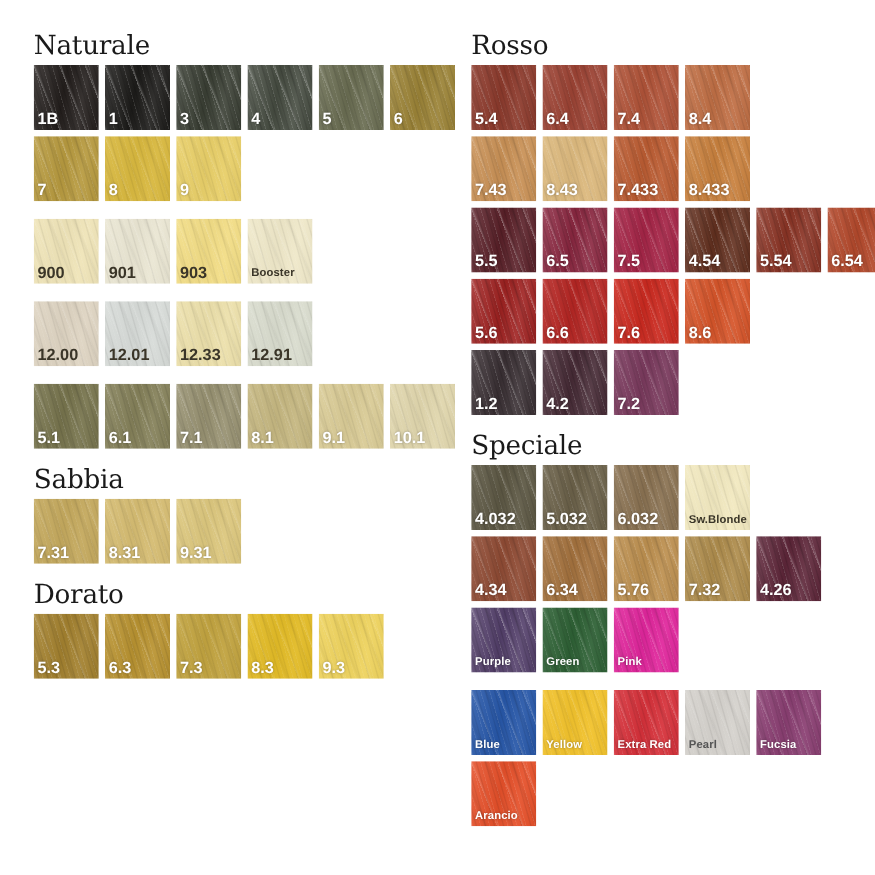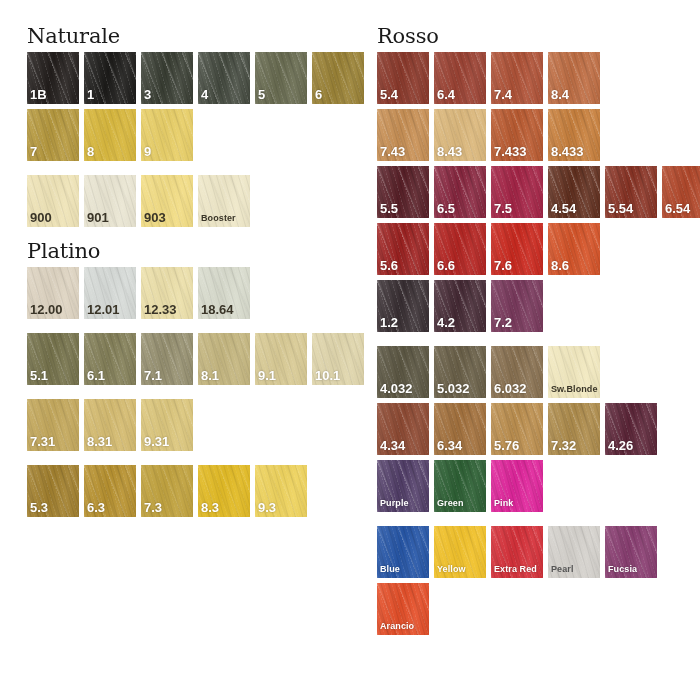--- a/index.html
+++ b/index.html
@@ -162,37 +162,36 @@
               <div class="label dark">903</div>
             </div>
             <div class="swatch">
               <div class="fiber" style="background: repeating-linear-gradient(74deg, rgba(255, 255, 255, 0.086) 0px, rgba(255, 255, 255, 0) 1px, rgba(255, 255, 255, 0) 3px, rgba(0, 0, 0, 0.067) 4px, rgba(255, 255, 255, 0) 5px, rgba(255, 255, 255, 0) 7px), repeating-linear-gradient(68deg, rgba(255, 255, 255, 0.137) 0px, rgba(255, 255, 255, 0) 2px, rgba(255, 255, 255, 0) 9px, rgba(0, 0, 0, 0.047) 11px, rgba(255, 255, 255, 0) 13px, rgba(255, 255, 255, 0) 19px), linear-gradient(100deg, rgba(255, 255, 255, 0.08) 0%, rgba(0, 0, 0, 0.027) 45%, rgba(255, 255, 255, 0.047) 72%, rgba(0, 0, 0, 0.035) 100%), linear-gradient(rgb(239, 232, 201), rgb(239, 232, 201));"></div>
               <div class="label small dark">Booster</div>
             </div>
           </div>
           <div class="sec-gap"></div>
         </div>
         <div class="section">
-          <div class="section-title">Platino</div>
           <div class="swatch-row">
             <div class="swatch">
               <div class="fiber" style="background: repeating-linear-gradient(74deg, rgba(255, 255, 255, 0.086) 0px, rgba(255, 255, 255, 0) 1px, rgba(255, 255, 255, 0) 3px, rgba(0, 0, 0, 0.067) 4px, rgba(255, 255, 255, 0) 5px, rgba(255, 255, 255, 0) 7px), repeating-linear-gradient(68deg, rgba(255, 255, 255, 0.137) 0px, rgba(255, 255, 255, 0) 2px, rgba(255, 255, 255, 0) 9px, rgba(0, 0, 0, 0.047) 11px, rgba(255, 255, 255, 0) 13px, rgba(255, 255, 255, 0) 19px), linear-gradient(100deg, rgba(255, 255, 255, 0.08) 0%, rgba(0, 0, 0, 0.027) 45%, rgba(255, 255, 255, 0.047) 72%, rgba(0, 0, 0, 0.035) 100%), linear-gradient(rgb(222, 212, 194), rgb(222, 212, 194));"></div>
               <div class="label dark">12.00</div>
             </div>
             <div class="swatch">
               <div class="fiber" style="background: repeating-linear-gradient(74deg, rgba(255, 255, 255, 0.086) 0px, rgba(255, 255, 255, 0) 1px, rgba(255, 255, 255, 0) 3px, rgba(0, 0, 0, 0.067) 4px, rgba(255, 255, 255, 0) 5px, rgba(255, 255, 255, 0) 7px), repeating-linear-gradient(68deg, rgba(255, 255, 255, 0.137) 0px, rgba(255, 255, 255, 0) 2px, rgba(255, 255, 255, 0) 9px, rgba(0, 0, 0, 0.047) 11px, rgba(255, 255, 255, 0) 13px, rgba(255, 255, 255, 0) 19px), linear-gradient(100deg, rgba(255, 255, 255, 0.08) 0%, rgba(0, 0, 0, 0.027) 45%, rgba(255, 255, 255, 0.047) 72%, rgba(0, 0, 0, 0.035) 100%), linear-gradient(rgb(215, 219, 216), rgb(215, 219, 216));"></div>
               <div class="label dark">12.01</div>
             </div>
             <div class="swatch">
               <div class="fiber" style="background: repeating-linear-gradient(74deg, rgba(255, 255, 255, 0.086) 0px, rgba(255, 255, 255, 0) 1px, rgba(255, 255, 255, 0) 3px, rgba(0, 0, 0, 0.067) 4px, rgba(255, 255, 255, 0) 5px, rgba(255, 255, 255, 0) 7px), repeating-linear-gradient(68deg, rgba(255, 255, 255, 0.137) 0px, rgba(255, 255, 255, 0) 2px, rgba(255, 255, 255, 0) 9px, rgba(0, 0, 0, 0.047) 11px, rgba(255, 255, 255, 0) 13px, rgba(255, 255, 255, 0) 19px), linear-gradient(100deg, rgba(255, 255, 255, 0.08) 0%, rgba(0, 0, 0, 0.027) 45%, rgba(255, 255, 255, 0.047) 72%, rgba(0, 0, 0, 0.035) 100%), linear-gradient(rgb(236, 224, 171), rgb(236, 224, 171));"></div>
               <div class="label dark">12.33</div>
             </div>
             <div class="swatch">
               <div class="fiber" style="background: repeating-linear-gradient(74deg, rgba(255, 255, 255, 0.086) 0px, rgba(255, 255, 255, 0) 1px, rgba(255, 255, 255, 0) 3px, rgba(0, 0, 0, 0.067) 4px, rgba(255, 255, 255, 0) 5px, rgba(255, 255, 255, 0) 7px), repeating-linear-gradient(68deg, rgba(255, 255, 255, 0.137) 0px, rgba(255, 255, 255, 0) 2px, rgba(255, 255, 255, 0) 9px, rgba(0, 0, 0, 0.047) 11px, rgba(255, 255, 255, 0) 13px, rgba(255, 255, 255, 0) 19px), linear-gradient(100deg, rgba(255, 255, 255, 0.08) 0%, rgba(0, 0, 0, 0.027) 45%, rgba(255, 255, 255, 0.047) 72%, rgba(0, 0, 0, 0.035) 100%), linear-gradient(rgb(217, 220, 206), rgb(217, 220, 206));"></div>
-              <div class="label dark">18.64</div>
+              <div class="label dark">12.91</div>
             </div>
           </div>
           <div class="sec-gap"></div>
         </div>
         <div class="section">
           <div class="swatch-row">
             <div class="swatch">
               <div class="fiber" style="background: repeating-linear-gradient(74deg, rgba(255, 255, 255, 0.12) 0px, rgba(255, 255, 255, 0) 1px, rgba(255, 255, 255, 0) 3px, rgba(0, 0, 0, 0.09) 4px, rgba(255, 255, 255, 0) 5px, rgba(255, 255, 255, 0) 7px), repeating-linear-gradient(68deg, rgba(255, 255, 255, 0.19) 0px, rgba(255, 255, 255, 0) 2px, rgba(255, 255, 255, 0) 9px, rgba(0, 0, 0, 0.067) 11px, rgba(255, 255, 255, 0) 13px, rgba(255, 255, 255, 0) 19px), linear-gradient(100deg, rgba(255, 255, 255, 0.11) 0%, rgba(0, 0, 0, 0.04) 45%, rgba(255, 255, 255, 0.067) 72%, rgba(0, 0, 0, 0.047) 100%), linear-gradient(rgb(119, 116, 77), rgb(119, 116, 77));"></div>
               <div class="label">5.1</div>
             </div>
@@ -213,37 +212,39 @@
               <div class="label">9.1</div>
             </div>
             <div class="swatch">
               <div class="fiber" style="background: repeating-linear-gradient(74deg, rgba(255, 255, 255, 0.086) 0px, rgba(255, 255, 255, 0) 1px, rgba(255, 255, 255, 0) 3px, rgba(0, 0, 0, 0.067) 4px, rgba(255, 255, 255, 0) 5px, rgba(255, 255, 255, 0) 7px), repeating-linear-gradient(68deg, rgba(255, 255, 255, 0.137) 0px, rgba(255, 255, 255, 0) 2px, rgba(255, 255, 255, 0) 9px, rgba(0, 0, 0, 0.047) 11px, rgba(255, 255, 255, 0) 13px, rgba(255, 255, 255, 0) 19px), linear-gradient(100deg, rgba(255, 255, 255, 0.08) 0%, rgba(0, 0, 0, 0.027) 45%, rgba(255, 255, 255, 0.047) 72%, rgba(0, 0, 0, 0.035) 100%), linear-gradient(rgb(224, 214, 173), rgb(224, 214, 173));"></div>
               <div class="label">10.1</div>
             </div>
           </div>
           <div class="sec-gap"></div>
         </div>
         <div class="section">
+          <div class="section-title">Sabbia</div>
           <div class="swatch-row">
             <div class="swatch">
               <div class="fiber" style="background: repeating-linear-gradient(74deg, rgba(255, 255, 255, 0.086) 0px, rgba(255, 255, 255, 0) 1px, rgba(255, 255, 255, 0) 3px, rgba(0, 0, 0, 0.067) 4px, rgba(255, 255, 255, 0) 5px, rgba(255, 255, 255, 0) 7px), repeating-linear-gradient(68deg, rgba(255, 255, 255, 0.137) 0px, rgba(255, 255, 255, 0) 2px, rgba(255, 255, 255, 0) 9px, rgba(0, 0, 0, 0.047) 11px, rgba(255, 255, 255, 0) 13px, rgba(255, 255, 255, 0) 19px), linear-gradient(100deg, rgba(255, 255, 255, 0.08) 0%, rgba(0, 0, 0, 0.027) 45%, rgba(255, 255, 255, 0.047) 72%, rgba(0, 0, 0, 0.035) 100%), linear-gradient(rgb(196, 169, 94), rgb(196, 169, 94));"></div>
               <div class="label">7.31</div>
             </div>
             <div class="swatch">
               <div class="fiber" style="background: repeating-linear-gradient(74deg, rgba(255, 255, 255, 0.086) 0px, rgba(255, 255, 255, 0) 1px, rgba(255, 255, 255, 0) 3px, rgba(0, 0, 0, 0.067) 4px, rgba(255, 255, 255, 0) 5px, rgba(255, 255, 255, 0) 7px), repeating-linear-gradient(68deg, rgba(255, 255, 255, 0.137) 0px, rgba(255, 255, 255, 0) 2px, rgba(255, 255, 255, 0) 9px, rgba(0, 0, 0, 0.047) 11px, rgba(255, 255, 255, 0) 13px, rgba(255, 255, 255, 0) 19px), linear-gradient(100deg, rgba(255, 255, 255, 0.08) 0%, rgba(0, 0, 0, 0.027) 45%, rgba(255, 255, 255, 0.047) 72%, rgba(0, 0, 0, 0.035) 100%), linear-gradient(rgb(213, 188, 114), rgb(213, 188, 114));"></div>
               <div class="label">8.31</div>
             </div>
             <div class="swatch">
               <div class="fiber" style="background: repeating-linear-gradient(74deg, rgba(255, 255, 255, 0.086) 0px, rgba(255, 255, 255, 0) 1px, rgba(255, 255, 255, 0) 3px, rgba(0, 0, 0, 0.067) 4px, rgba(255, 255, 255, 0) 5px, rgba(255, 255, 255, 0) 7px), repeating-linear-gradient(68deg, rgba(255, 255, 255, 0.137) 0px, rgba(255, 255, 255, 0) 2px, rgba(255, 255, 255, 0) 9px, rgba(0, 0, 0, 0.047) 11px, rgba(255, 255, 255, 0) 13px, rgba(255, 255, 255, 0) 19px), linear-gradient(100deg, rgba(255, 255, 255, 0.08) 0%, rgba(0, 0, 0, 0.027) 45%, rgba(255, 255, 255, 0.047) 72%, rgba(0, 0, 0, 0.035) 100%), linear-gradient(rgb(220, 199, 126), rgb(220, 199, 126));"></div>
               <div class="label">9.31</div>
             </div>
           </div>
           <div class="sec-gap"></div>
         </div>
         <div class="section">
+          <div class="section-title">Dorato</div>
           <div class="swatch-row">
             <div class="swatch">
               <div class="fiber" style="background: repeating-linear-gradient(74deg, rgba(255, 255, 255, 0.12) 0px, rgba(255, 255, 255, 0) 1px, rgba(255, 255, 255, 0) 3px, rgba(0, 0, 0, 0.09) 4px, rgba(255, 255, 255, 0) 5px, rgba(255, 255, 255, 0) 7px), repeating-linear-gradient(68deg, rgba(255, 255, 255, 0.19) 0px, rgba(255, 255, 255, 0) 2px, rgba(255, 255, 255, 0) 9px, rgba(0, 0, 0, 0.067) 11px, rgba(255, 255, 255, 0) 13px, rgba(255, 255, 255, 0) 19px), linear-gradient(100deg, rgba(255, 255, 255, 0.11) 0%, rgba(0, 0, 0, 0.04) 45%, rgba(255, 255, 255, 0.067) 72%, rgba(0, 0, 0, 0.047) 100%), linear-gradient(rgb(163, 129, 47), rgb(163, 129, 47));"></div>
               <div class="label">5.3</div>
             </div>
             <div class="swatch">
               <div class="fiber" style="background: repeating-linear-gradient(74deg, rgba(255, 255, 255, 0.12) 0px, rgba(255, 255, 255, 0) 1px, rgba(255, 255, 255, 0) 3px, rgba(0, 0, 0, 0.09) 4px, rgba(255, 255, 255, 0) 5px, rgba(255, 255, 255, 0) 7px), repeating-linear-gradient(68deg, rgba(255, 255, 255, 0.19) 0px, rgba(255, 255, 255, 0) 2px, rgba(255, 255, 255, 0) 9px, rgba(0, 0, 0, 0.067) 11px, rgba(255, 255, 255, 0) 13px, rgba(255, 255, 255, 0) 19px), linear-gradient(100deg, rgba(255, 255, 255, 0.11) 0%, rgba(0, 0, 0, 0.04) 45%, rgba(255, 255, 255, 0.067) 72%, rgba(0, 0, 0, 0.047) 100%), linear-gradient(rgb(185, 147, 49), rgb(185, 147, 49));"></div>
               <div class="label">6.3</div>
             </div>
             <div class="swatch">
@@ -355,20 +356,21 @@
               <div class="label">4.2</div>
             </div>
             <div class="swatch">
               <div class="fiber" style="background: repeating-linear-gradient(74deg, rgba(255, 255, 255, 0.12) 0px, rgba(255, 255, 255, 0) 1px, rgba(255, 255, 255, 0) 3px, rgba(0, 0, 0, 0.09) 4px, rgba(255, 255, 255, 0) 5px, rgba(255, 255, 255, 0) 7px), repeating-linear-gradient(68deg, rgba(255, 255, 255, 0.19) 0px, rgba(255, 255, 255, 0) 2px, rgba(255, 255, 255, 0) 9px, rgba(0, 0, 0, 0.067) 11px, rgba(255, 255, 255, 0) 13px, rgba(255, 255, 255, 0) 19px), linear-gradient(100deg, rgba(255, 255, 255, 0.11) 0%, rgba(0, 0, 0, 0.04) 45%, rgba(255, 255, 255, 0.067) 72%, rgba(0, 0, 0, 0.047) 100%), linear-gradient(rgb(122, 58, 93), rgb(122, 58, 93));"></div>
               <div class="label">7.2</div>
             </div>
           </div>
           <div class="sec-gap"></div>
         </div>
         <div class="section">
+          <div class="section-title">Speciale</div>
           <div class="swatch-row">
             <div class="swatch">
               <div class="fiber" style="background: repeating-linear-gradient(74deg, rgba(255, 255, 255, 0.12) 0px, rgba(255, 255, 255, 0) 1px, rgba(255, 255, 255, 0) 3px, rgba(0, 0, 0, 0.09) 4px, rgba(255, 255, 255, 0) 5px, rgba(255, 255, 255, 0) 7px), repeating-linear-gradient(68deg, rgba(255, 255, 255, 0.19) 0px, rgba(255, 255, 255, 0) 2px, rgba(255, 255, 255, 0) 9px, rgba(0, 0, 0, 0.067) 11px, rgba(255, 255, 255, 0) 13px, rgba(255, 255, 255, 0) 19px), linear-gradient(100deg, rgba(255, 255, 255, 0.11) 0%, rgba(0, 0, 0, 0.04) 45%, rgba(255, 255, 255, 0.067) 72%, rgba(0, 0, 0, 0.047) 100%), linear-gradient(rgb(93, 88, 68), rgb(93, 88, 68));"></div>
               <div class="label">4.032</div>
             </div>
             <div class="swatch">
               <div class="fiber" style="background: repeating-linear-gradient(74deg, rgba(255, 255, 255, 0.12) 0px, rgba(255, 255, 255, 0) 1px, rgba(255, 255, 255, 0) 3px, rgba(0, 0, 0, 0.09) 4px, rgba(255, 255, 255, 0) 5px, rgba(255, 255, 255, 0) 7px), repeating-linear-gradient(68deg, rgba(255, 255, 255, 0.19) 0px, rgba(255, 255, 255, 0) 2px, rgba(255, 255, 255, 0) 9px, rgba(0, 0, 0, 0.067) 11px, rgba(255, 255, 255, 0) 13px, rgba(255, 255, 255, 0) 19px), linear-gradient(100deg, rgba(255, 255, 255, 0.11) 0%, rgba(0, 0, 0, 0.04) 45%, rgba(255, 255, 255, 0.067) 72%, rgba(0, 0, 0, 0.047) 100%), linear-gradient(rgb(107, 97, 73), rgb(107, 97, 73));"></div>
               <div class="label">5.032</div>
             </div>
             <div class="swatch">

